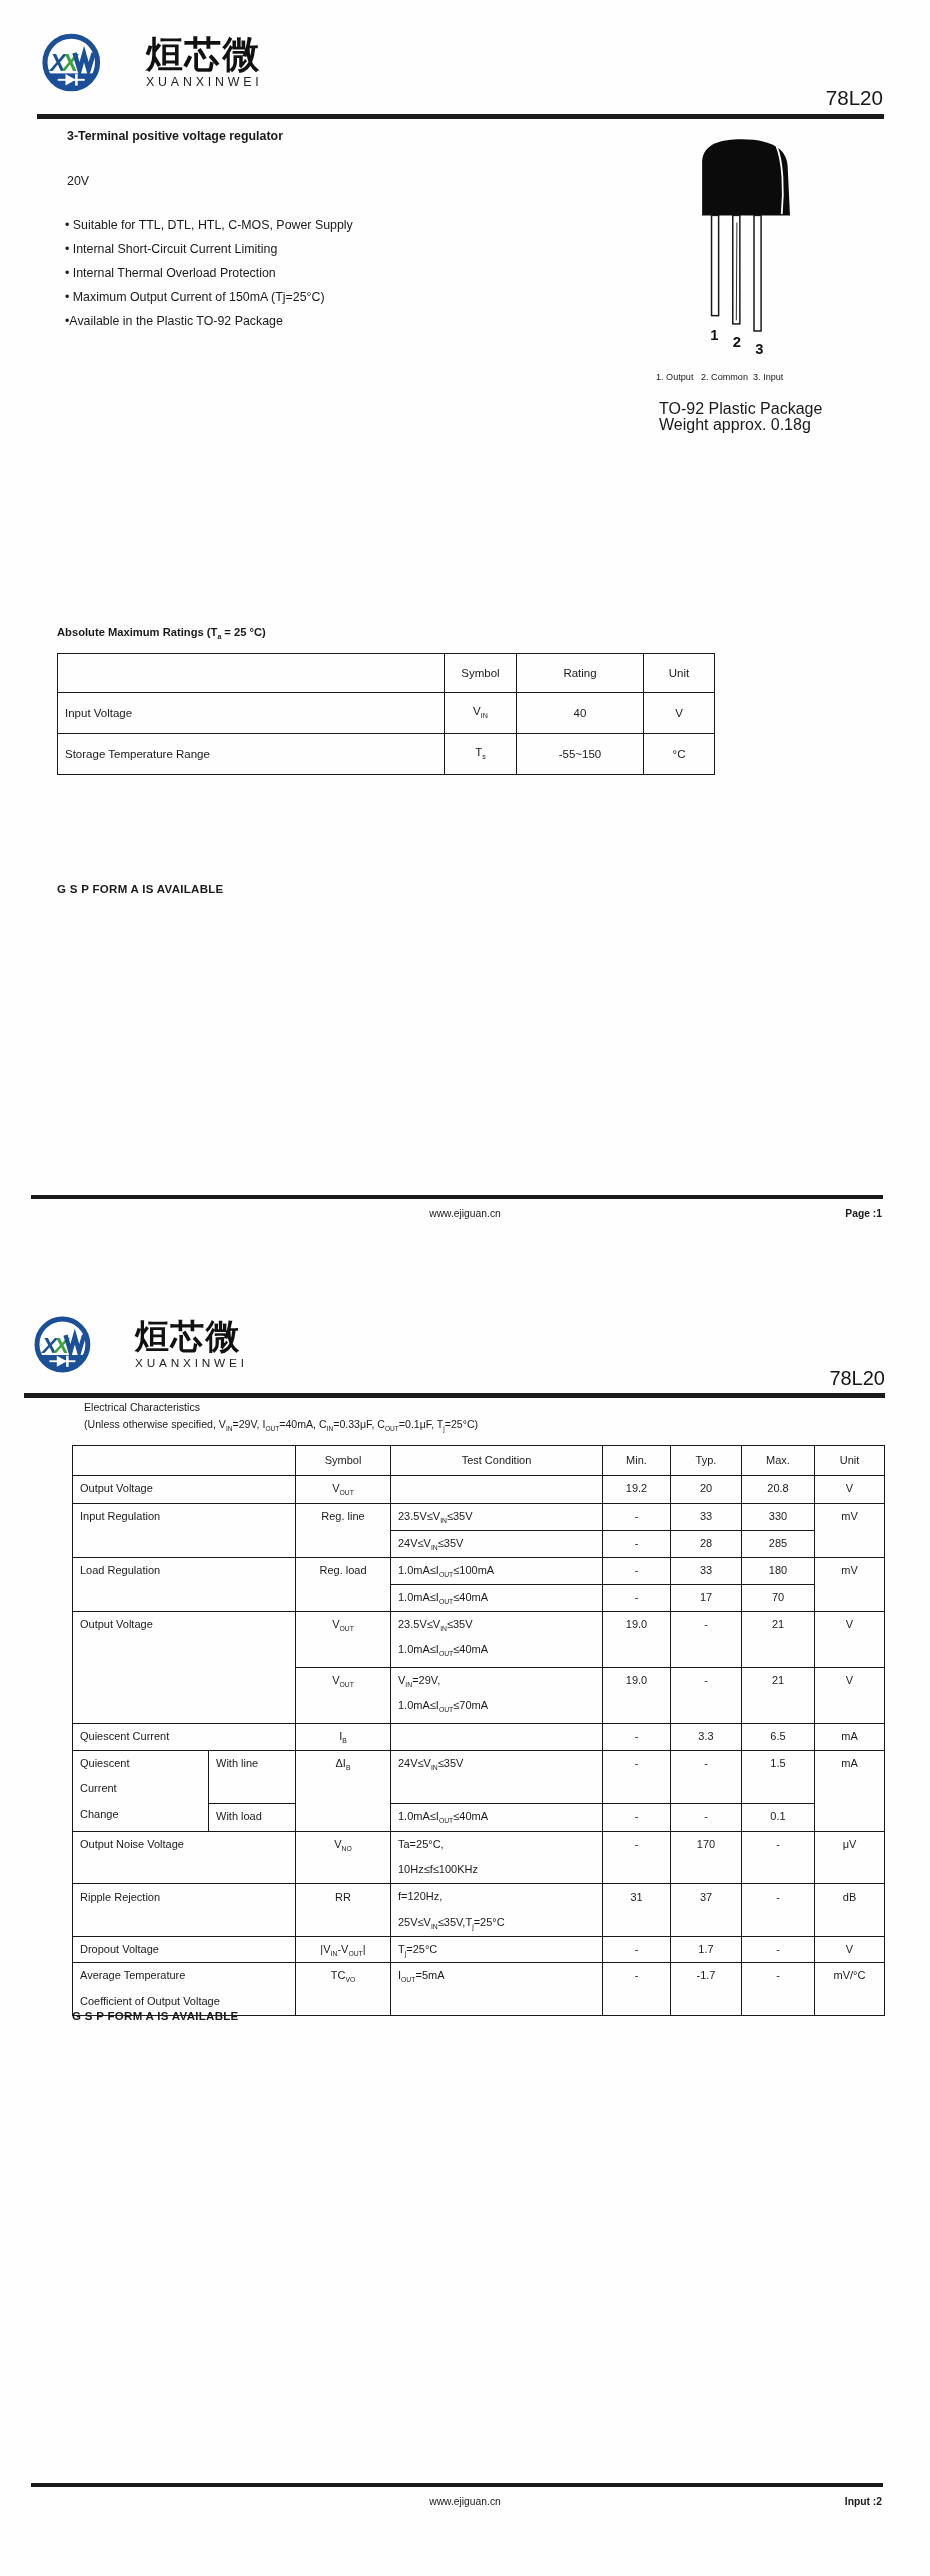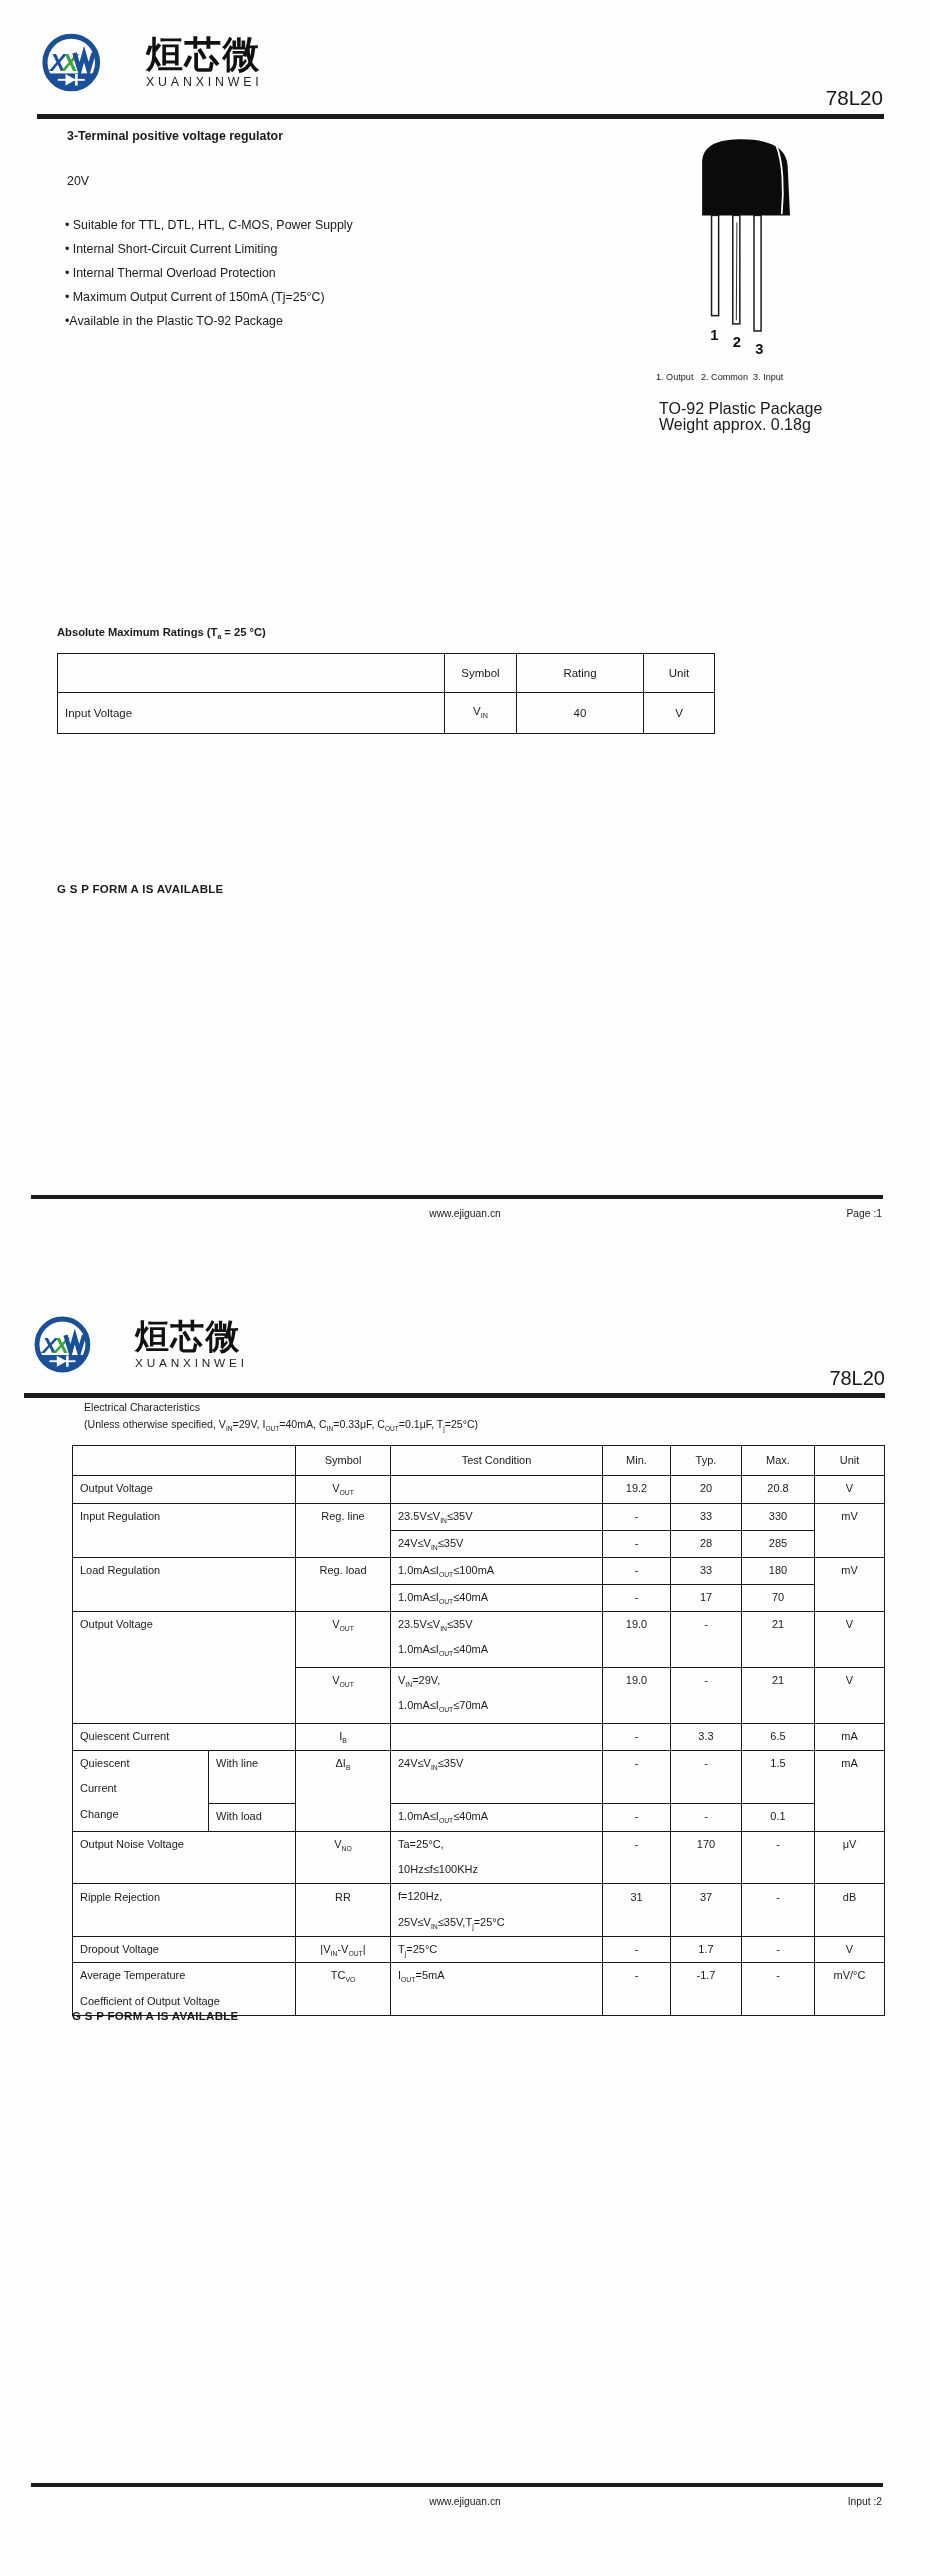--- a/index.html
+++ b/index.html
@@ -37,21 +37,21 @@
   .t2 td{font-size:11px;vertical-align:top;padding-top:6.5px;}
   .t2 td.hd{padding-top:7.7px;}
   .t2 td.ml{padding-top:0;line-height:2.35;}
 
   
   .ec-title{font-size:10.6px;}
   .ec-cond{font-size:10.6px;}
 
   
   .footer-site{font-size:10.3px;text-align:center;width:930px;left:0;}
-  .footer-page{font-size:10.3px;text-align:right;width:88px;}
+  .footer-page{font-size:10.3px;text-align:right;width:88px;font-weight:bold;}
 </style>
 </head>
 <body>
 
 <div id="doc">
 
   <div class="page" style="top:0;">
 
     <div class="abs logo" style="left:42px;top:33px;">
       <svg width="97" height="59" viewBox="0 0 150 92">
@@ -126,20 +126,26 @@
             <td class="hd">Symbol</td>
             <td class="hd">Rating</td>
             <td class="hd">Unit</td>
           </tr>
           <tr style="height: 41px;">
             <td class="al">Input Voltage</td>
             <td>V<sub>IN</sub></td>
             <td>40</td>
             <td>V</td>
           </tr>
+          <tr style="height: 41px;">
+            <td class="al">Storage Temperature Range</td>
+            <td>T<sub>s</sub></td>
+            <td>-55~150</td>
+            <td>°C</td>
+          </tr>
         </tbody>
     </table>
 
     <div class="abs gsp" style="left:57px;top:883px;width:656px;">G S P FORM A IS AVAILABLE</div>
 
     <div class="abs rule" style="left:31px;top:1195px;width:852px;height:4.1px;"></div>
     <div class="abs footer-site" style="top:1208px;">www.ejiguan.cn</div>
     <div class="abs footer-page" style="left:794px;top:1208px;">Page :1</div>
   </div>
 

